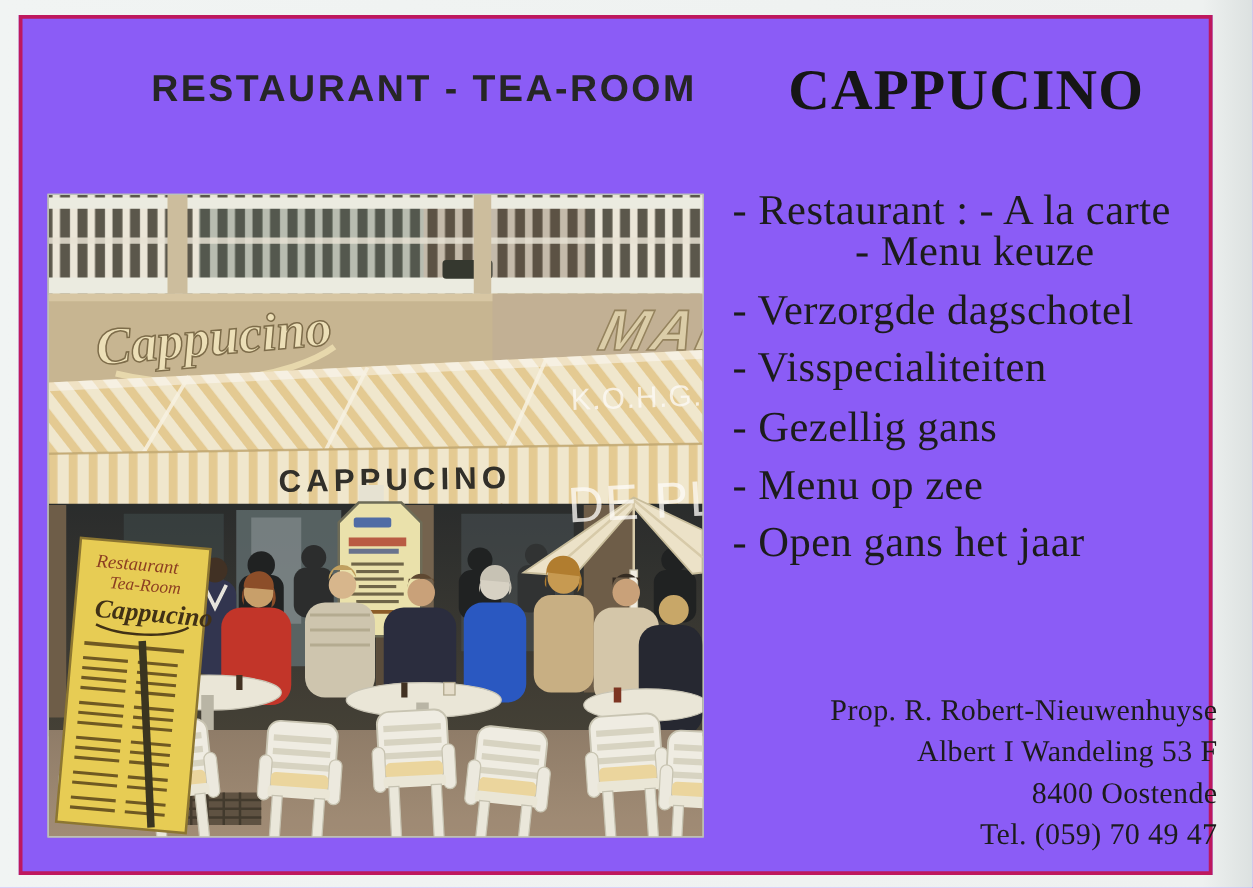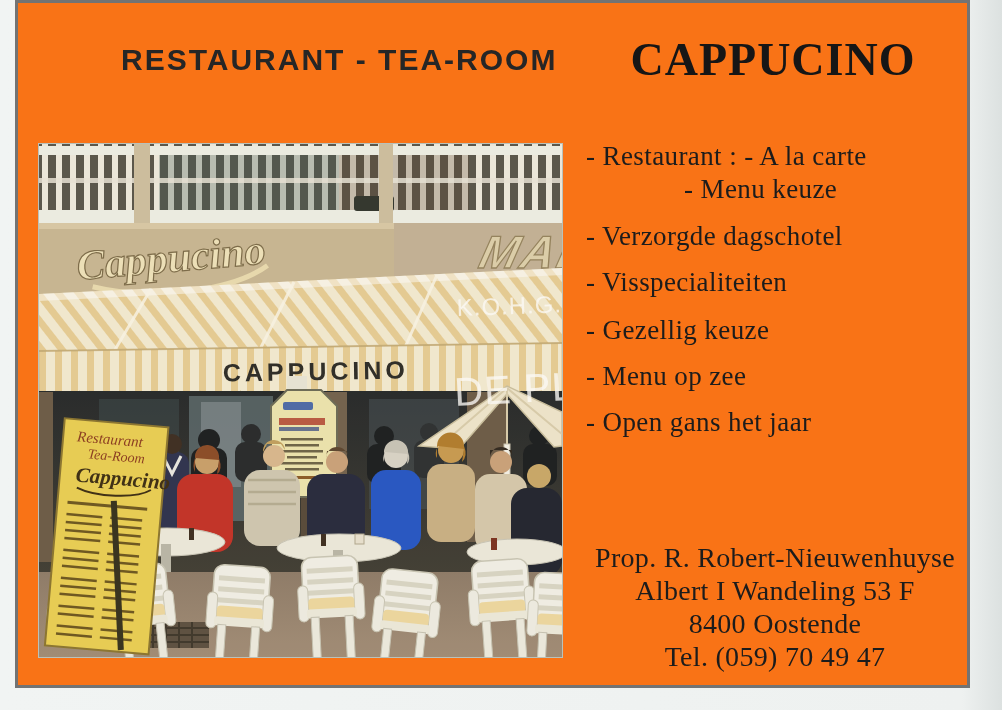--- a/index.html
+++ b/index.html
@@ -2,48 +2,48 @@
 <html><head>
 <meta charset="utf-8">
 <style>
   html,body{margin:0;padding:0;}
   body{
     width:1002px;height:710px;position:relative;overflow:hidden;
     background:linear-gradient(90deg,#f1f4f3 0%,#eef1f0 96%,#dce1e0 100%);
     font-family:"Liberation Serif", serif;color:#1e1e1e;
   }
   .frame{
-    position:absolute;left:15px;top:0;width:949px;height:682px;
-    border:3px solid #737373;background:#f97316;
+    position:absolute;left:15px;top:12px;width:949px;height:682px;
+    border:3px solid #be185d;background:#8b5cf6;
   }
   .hdr-left{
     position:absolute;left:103px;top:40px;
     font-family:"Liberation Sans", sans-serif;font-weight:bold;
     font-size:30px;letter-spacing:2px;color:#262626;white-space:nowrap;
   }
   .hdr-title{
     position:absolute;left:600px;top:30px;width:310px;text-align:center;
     font-family:"Liberation Serif", serif;font-weight:bold;
     font-size:46px;letter-spacing:1px;color:#161616;white-space:nowrap;
   }
   .photo{
     position:absolute;left:20px;top:140px;width:525px;height:515px;
     border:1px solid #b9c2bb;box-sizing:border-box;background:#cfc3a8;
   }
   .photo svg{display:block;width:100%;height:100%;}
   .features{
     position:absolute;left:568px;top:138px;width:390px;
-    font-size:27px;line-height:31px;letter-spacing:.4px;color:#1c1c1c;
+    font-size:34px;line-height:31px;letter-spacing:.4px;color:#1c1c1c;
   }
   .f-line{white-space:nowrap;}
   .f-sub{margin-left:98px;margin-top:2px;margin-bottom:16px;}
   .f-gap{margin-bottom:15px;}
   .contact{
-    position:absolute;left:558px;top:538px;width:398px;text-align:center;
-    font-size:28px;line-height:33px;letter-spacing:.3px;color:#1c1c1c;
+    position:absolute;left:558px;top:538px;width:398px;text-align:right;
+    font-size:24px;line-height:33px;letter-spacing:.3px;color:#1c1c1c;
   }
   .contact div{white-space:nowrap;}
 </style>
 </head>
 <body>
 
 <div class="frame">
 
   <div class="hdr-left">RESTAURANT - TEA-ROOM</div>
   <div class="hdr-title">CAPPUCINO</div>
@@ -284,21 +284,21 @@
 
       <rect x="0" y="0" width="523" height="513" fill="#c89a50" opacity="0.05"></rect>
     </svg>
   </div>
 
   <div class="features">
     <div class="f-line">- Restaurant : - A la carte</div>
     <div class="f-line f-sub">- Menu keuze</div>
     <div class="f-line f-gap">- Verzorgde dagschotel</div>
     <div class="f-line f-gap" style="margin-bottom:17px">- Visspecialiteiten</div>
-    <div class="f-line f-gap">- Gezellig keuze</div>
+    <div class="f-line f-gap">- Gezellig gans</div>
     <div class="f-line f-gap">- Menu op zee</div>
     <div class="f-line">- Open gans het jaar</div>
   </div>
 
   <div class="contact">
     <div>Prop. R. Robert-Nieuwenhuyse</div>
     <div>Albert I Wandeling 53 F</div>
     <div>8400 Oostende</div>
     <div>Tel. (059) 70 49 47</div>
   </div>

